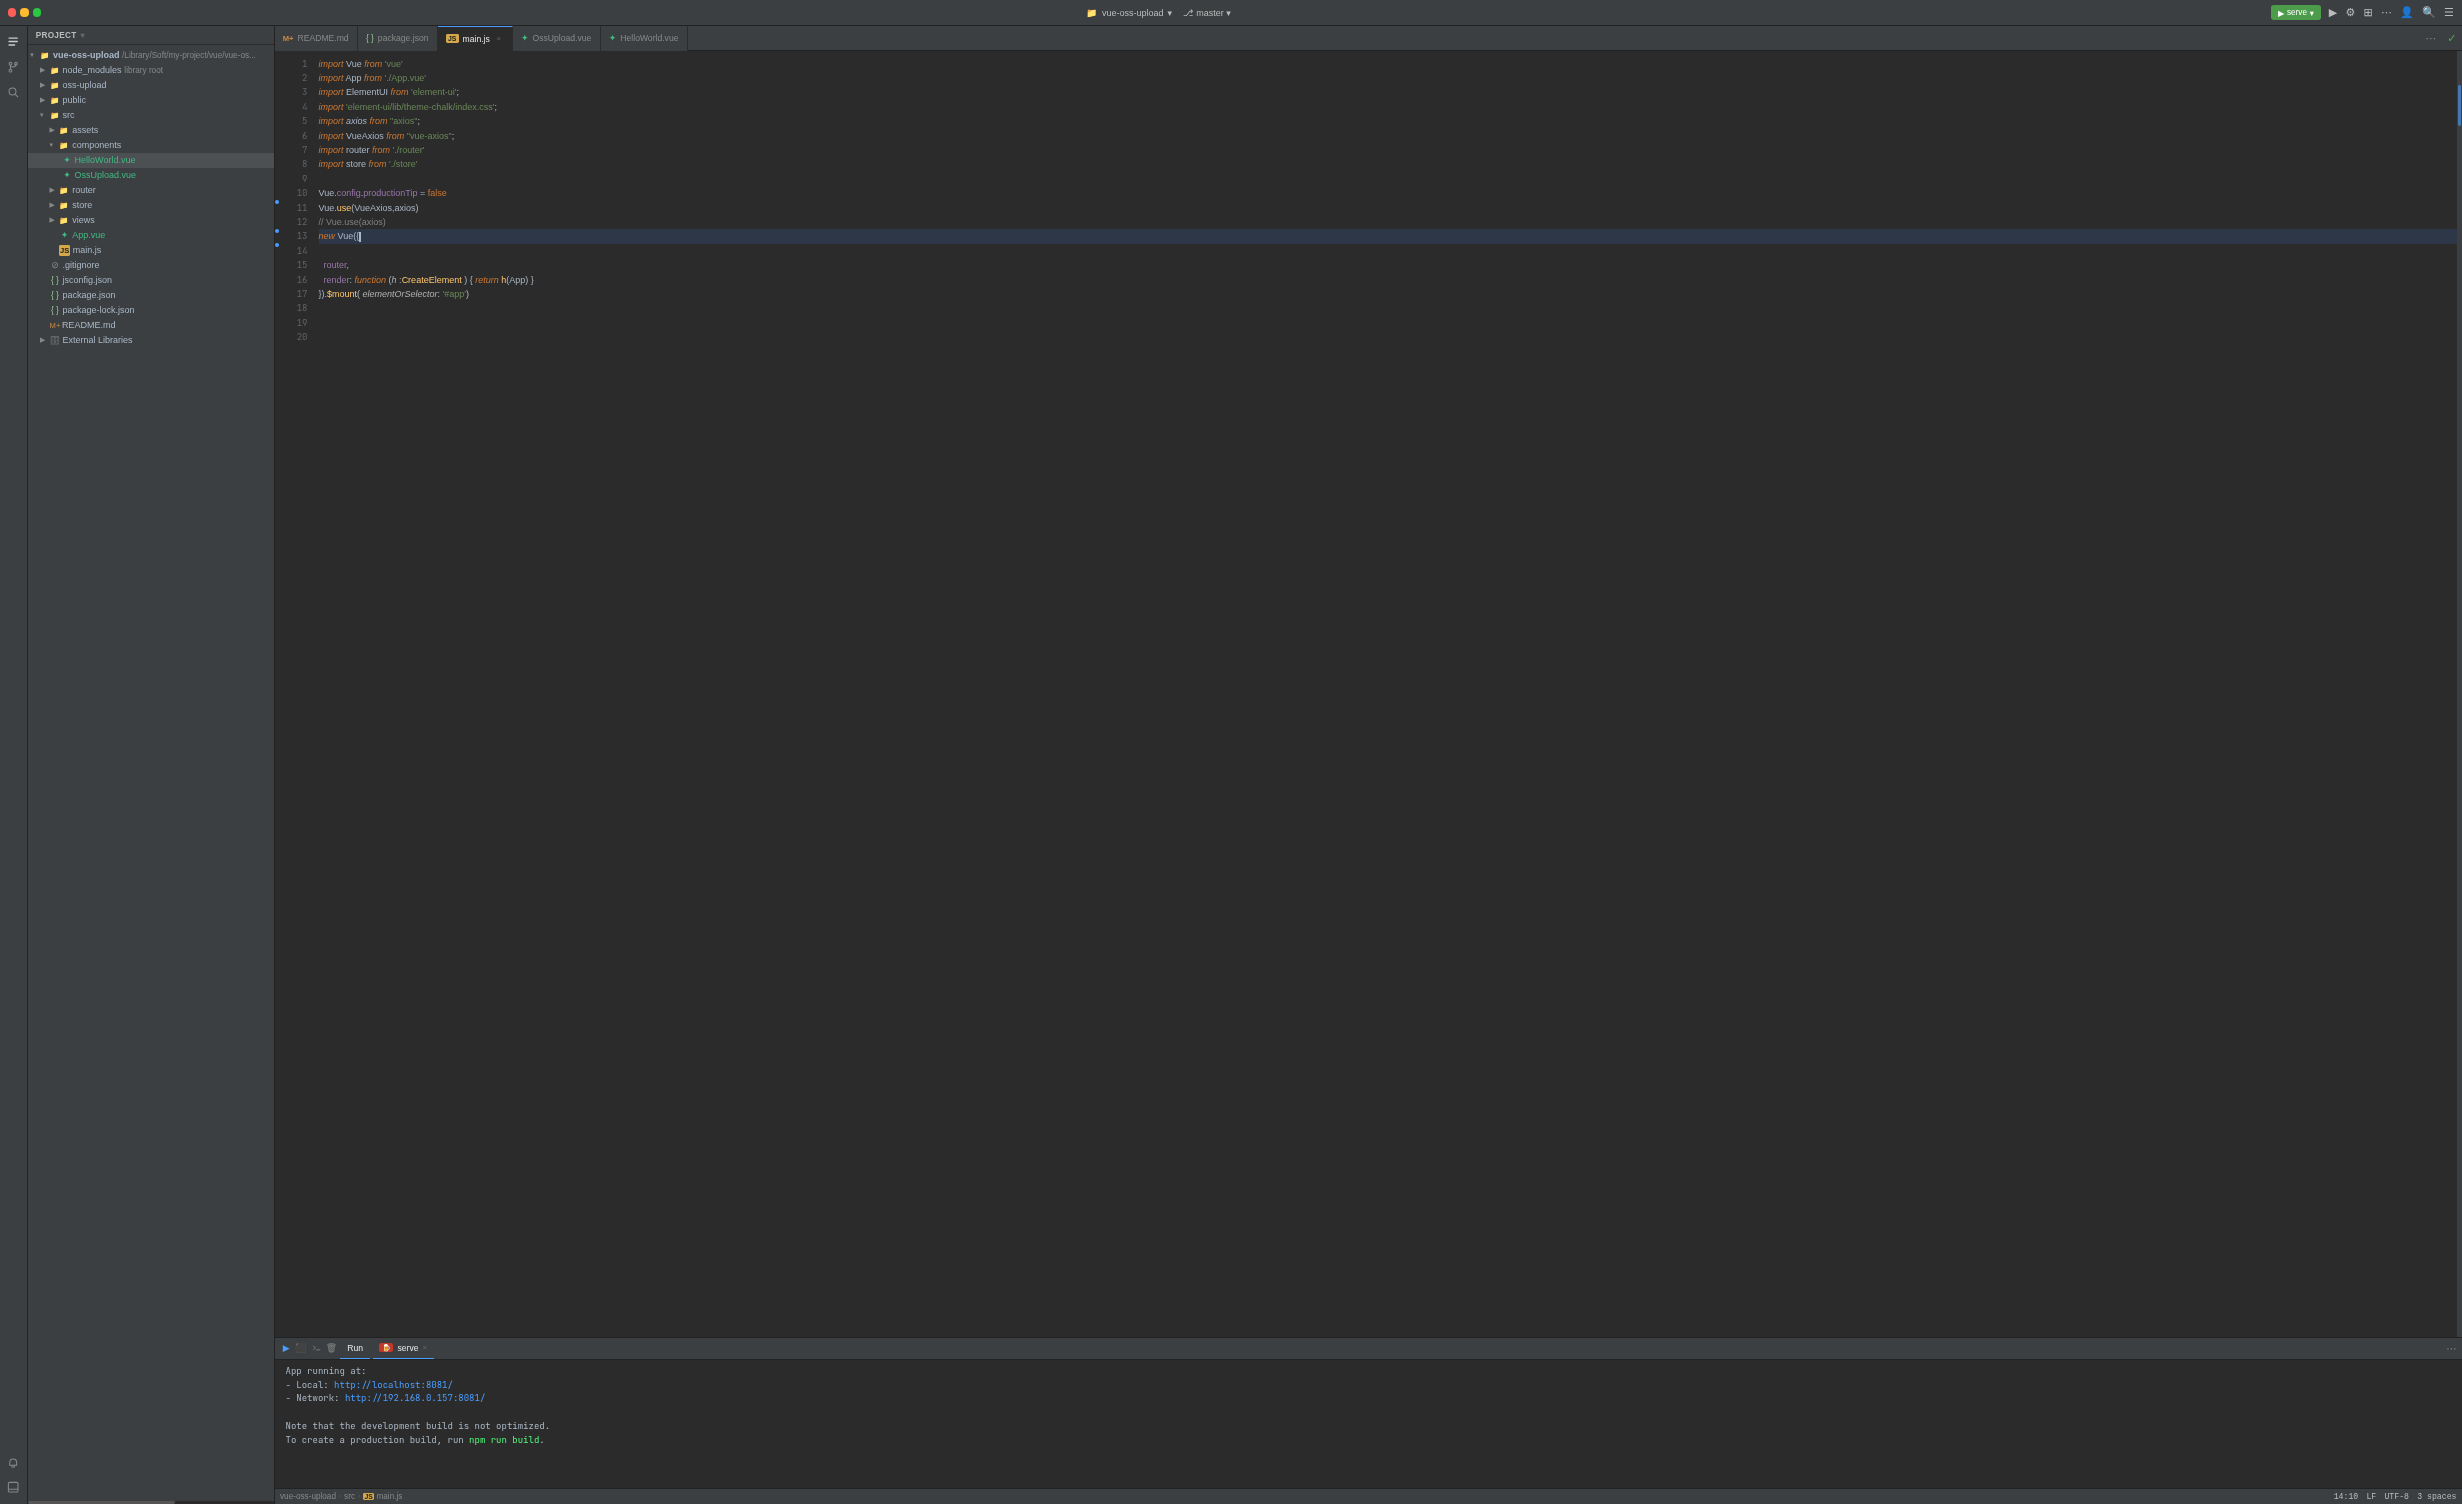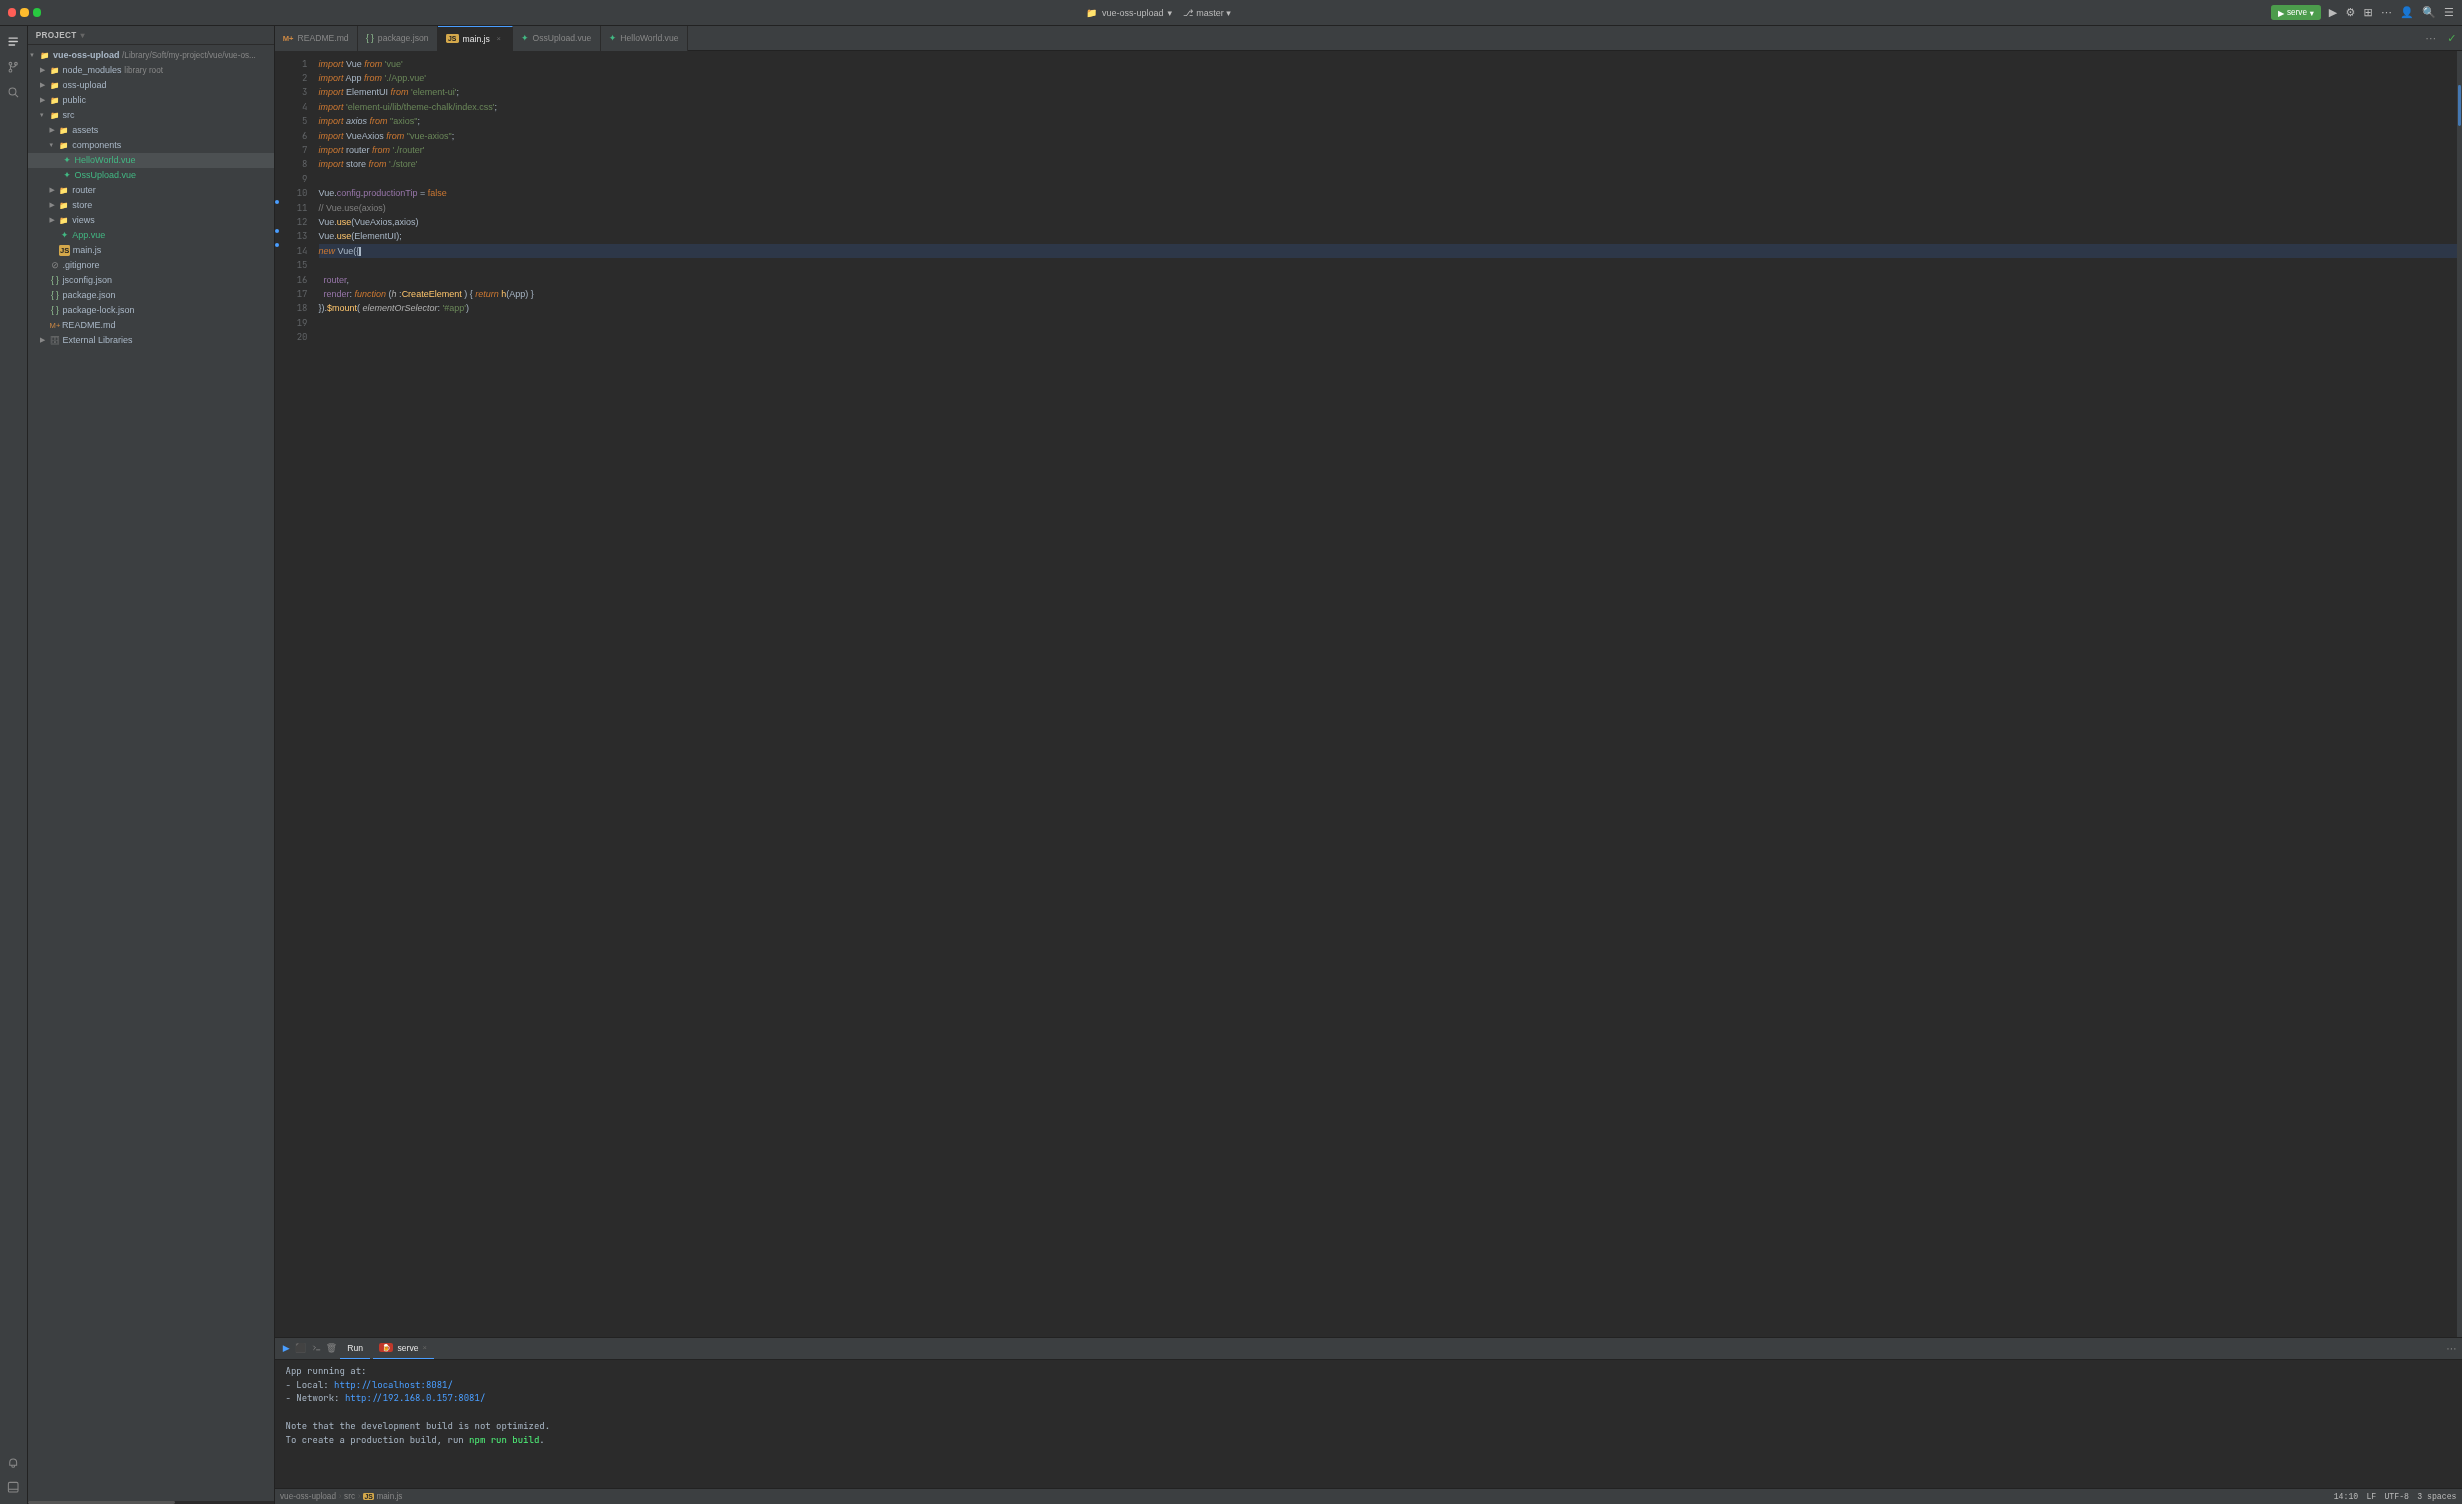--- a/index.html
+++ b/index.html
@@ -746,23 +746,22 @@
         <div class="code-line"><span class="kw">import</span><span class="var"> Vue </span><span class="kw">from</span><span> </span><span class="str">'vue'</span></div>
         <div class="code-line"><span class="kw">import</span><span class="var"> App </span><span class="kw">from</span><span> </span><span class="str">'./App.vue'</span></div>
         <div class="code-line"><span class="kw">import</span><span class="var"> ElementUI </span><span class="kw">from</span><span> </span><span class="str">'element-ui'</span><span class="punct">;</span></div>
         <div class="code-line"><span class="kw">import</span><span> </span><span class="str">'element-ui/lib/theme-chalk/index.css'</span><span class="punct">;</span></div>
         <div class="code-line"><span class="kw">import</span><span> </span><span style="color:#a9b7c6; font-style:italic;">axios</span><span> </span><span class="kw">from</span><span> </span><span class="str">"axios"</span><span class="punct">;</span></div>
         <div class="code-line"><span class="kw">import</span><span class="var"> VueAxios </span><span class="kw">from</span><span> </span><span class="str">"vue-axios"</span><span class="punct">;</span></div>
         <div class="code-line"><span class="kw">import</span><span class="var"> router </span><span class="kw">from</span><span> </span><span class="str">'./router'</span></div>
         <div class="code-line"><span class="kw">import</span><span class="var"> store </span><span class="kw">from</span><span> </span><span class="str">'./store'</span></div>
         <div class="code-line"></div>
         <div class="code-line"><span class="cls">Vue</span><span class="punct">.</span><span class="prop">config</span><span class="punct">.</span><span class="prop">productionTip</span><span> </span><span class="punct">=</span><span> </span><span class="kw2">false</span></div>
+        <div class="code-line"><span class="cls">Vue</span><span class="punct">.</span><span class="fn">use</span><span class="punct">(</span><span class="var">VueAxios</span><span class="punct">,</span><span class="var">axios</span><span class="punct">)</span></div>
         <div class="code-line"><span class="comment">// Vue.use(axios)</span></div>
-        <div class="code-line"><span class="cls">Vue</span><span class="punct">.</span><span class="fn">use</span><span class="punct">(</span><span class="var">VueAxios</span><span class="punct">,</span><span class="var">axios</span><span class="punct">)</span></div>
-        <div class="code-line"><span class="cls">Vue</span><span class="punct">.</span><span class="fn">use</span><span class="punct">(</span><span class="var">ElementUI</span><span class="punct">);</span></div>
         <div class="code-line current"><span class="kw">new</span><span> </span><span class="cls">Vue</span><span class="punct">({</span><span class="cursor"></span></div>
         <div class="code-line"></div>
         <div class="code-line"><span>  </span><span class="prop">router</span><span class="punct">,</span></div>
         <div class="code-line"><span>  </span><span class="prop">render</span><span class="punct">: </span><span class="kw">function</span><span class="punct"> (</span><span class="param">h</span><span> </span><span class="punct">:</span><span class="type">CreateElement</span><span class="punct"> ) {</span><span class="kw"> return</span><span> </span><span class="fn">h</span><span class="punct">(</span><span class="var">App</span><span class="punct">) }</span></div>
         <div class="code-line"><span class="punct">}).</span><span class="fn">$mount</span><span class="punct">(</span><span> </span><span class="param">elementOrSelector</span><span class="punct">: </span><span class="str">'#app'</span><span class="punct">)</span></div>
         <div class="code-line"></div>
       </div>
 
       <div class="right-indicator">
         <div style="height: 41px; background: #4a9eff; width: 2.7px; margin: 34px auto 0; border-radius: 1.4px; opacity: 0.6;"></div>

